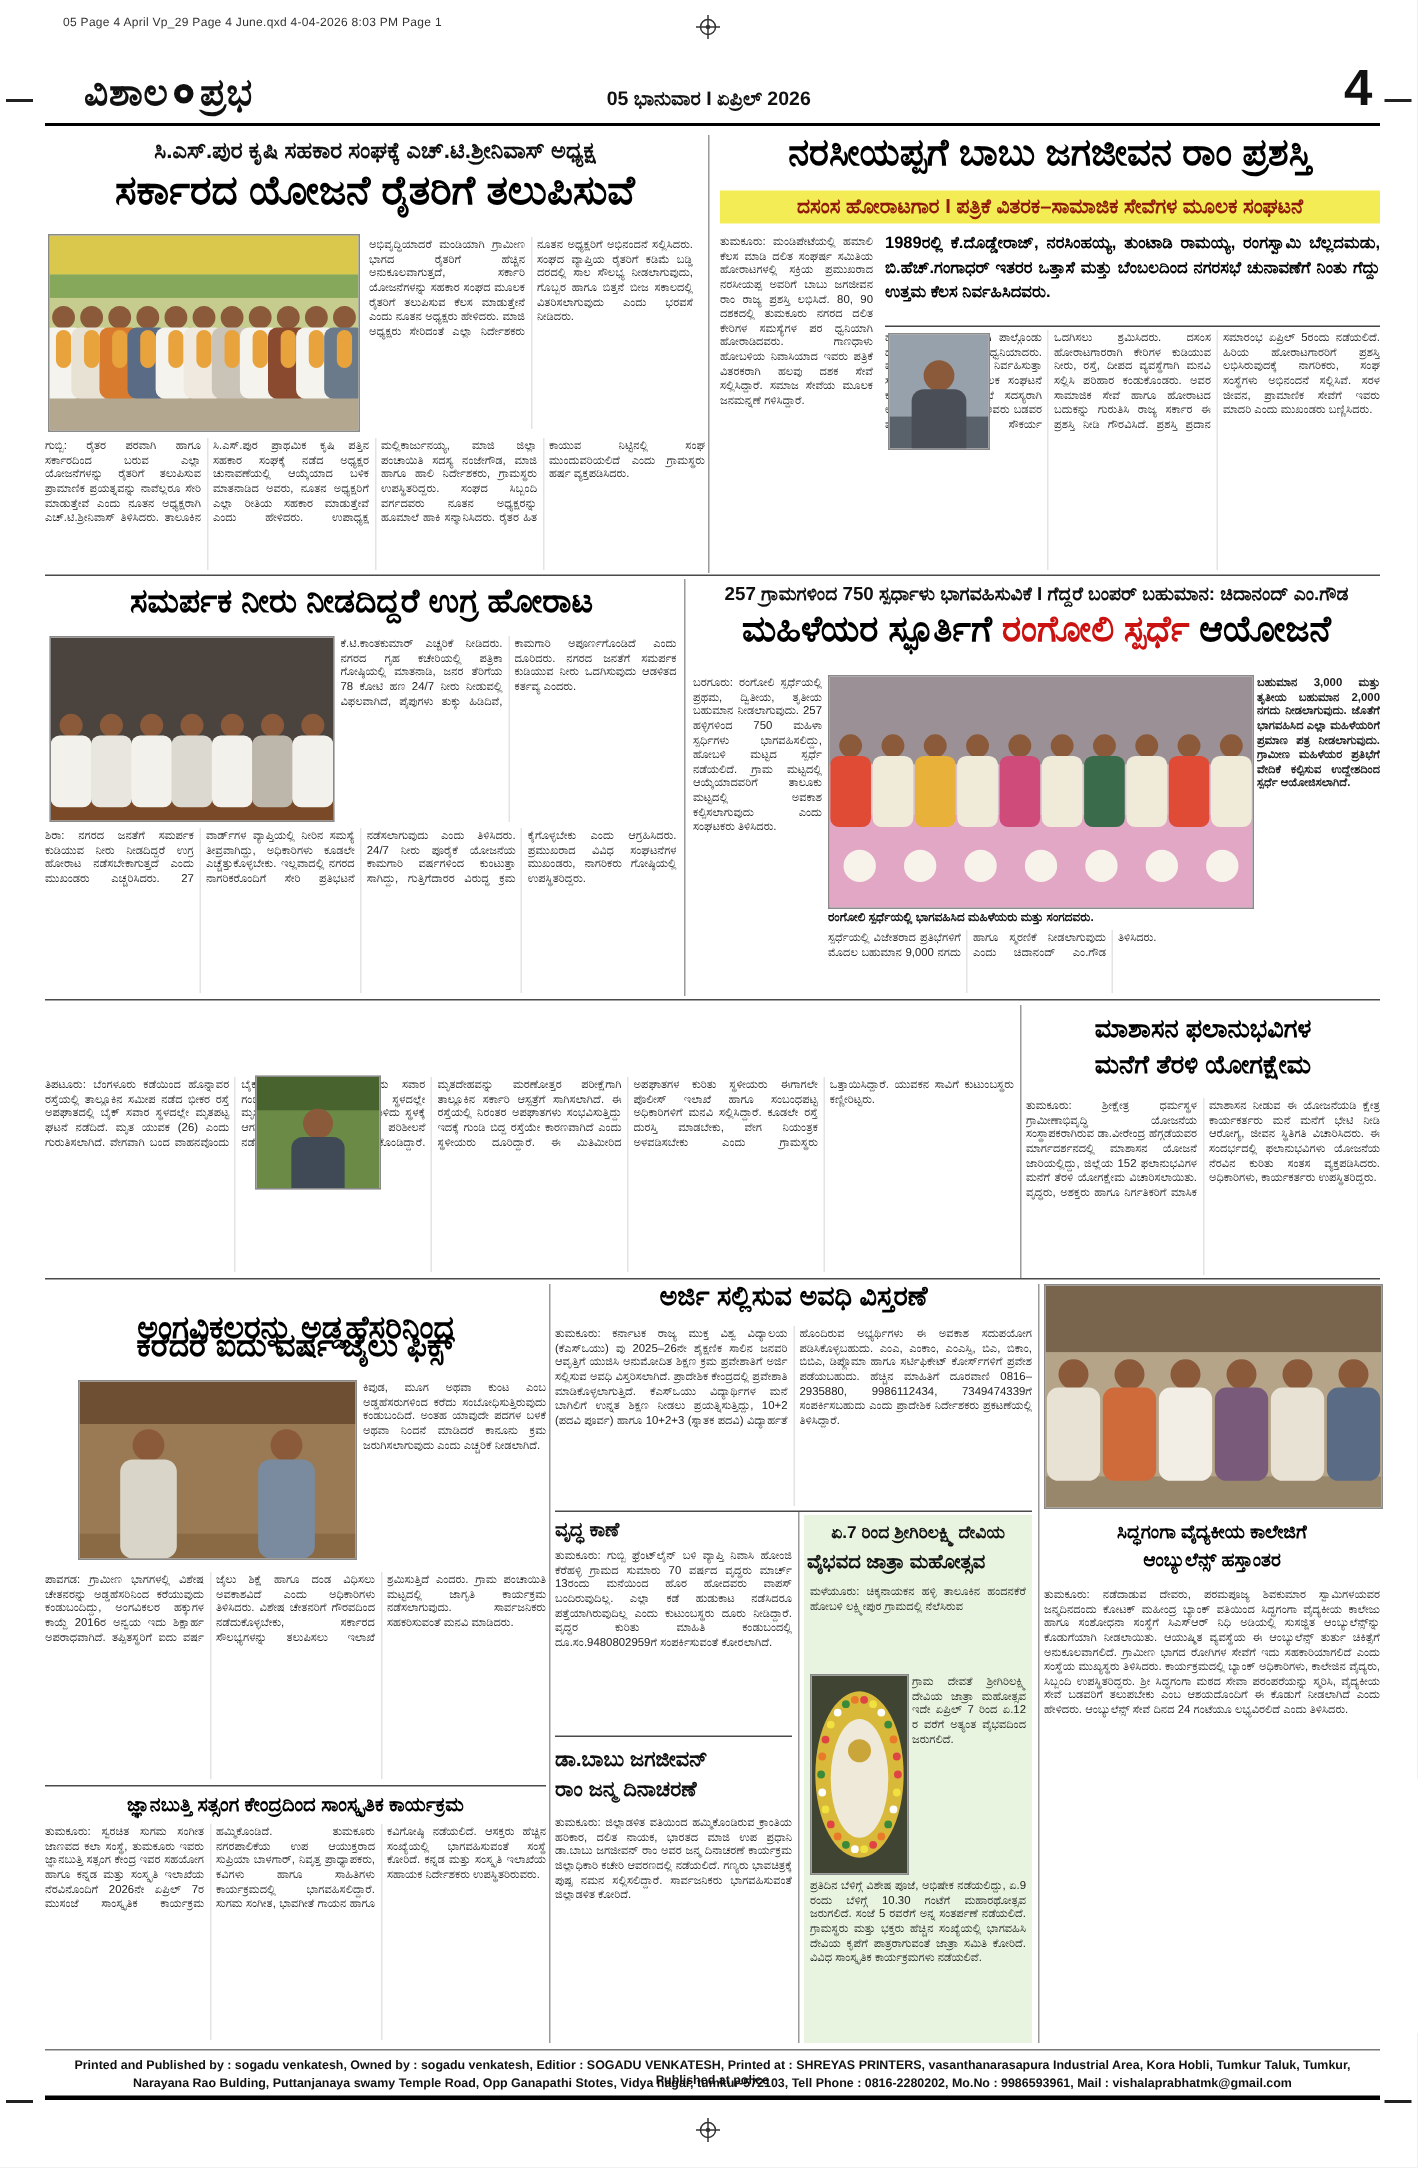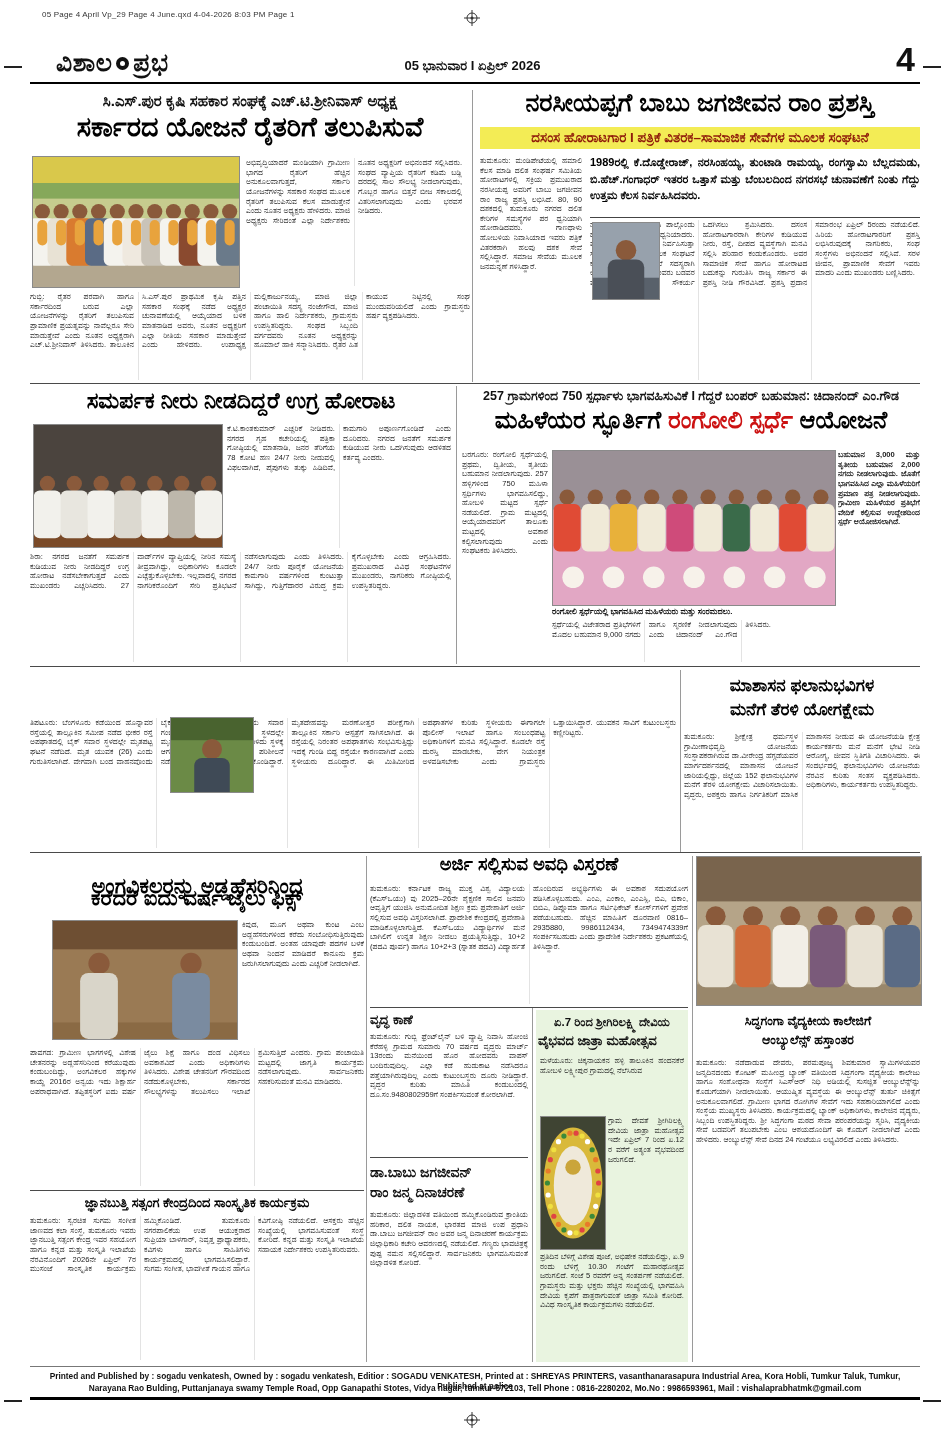--- a/index.html
+++ b/index.html
@@ -168,21 +168,21 @@
         <rect x="254.34799999999998" y="52.976" width="27.104000000000003" height="47.432" rx="5.929" fill="#f0ead8"></rect>
         <circle cx="20.142857142857142" cy="126.27999999999999" r="10.780000000000001" fill="#f7f2ea"></circle>
         <circle cx="60.42857142857142" cy="126.27999999999999" r="10.780000000000001" fill="#f7f2ea"></circle>
         <circle cx="100.71428571428572" cy="126.27999999999999" r="10.780000000000001" fill="#f7f2ea"></circle>
         <circle cx="141" cy="126.27999999999999" r="10.780000000000001" fill="#f7f2ea"></circle>
         <circle cx="181.2857142857143" cy="126.27999999999999" r="10.780000000000001" fill="#f7f2ea"></circle>
         <circle cx="221.57142857142856" cy="126.27999999999999" r="10.780000000000001" fill="#f7f2ea"></circle>
         <circle cx="261.8571428571429" cy="126.27999999999999" r="10.780000000000001" fill="#f7f2ea"></circle>
       </svg></div>
   <div class="abs body c1" style="left:838px;top:450px;width:82px;height:212px;font-weight:bold;">ಬಹುಮಾನ 3,000 ಮತ್ತು ತೃತೀಯ ಬಹುಮಾನ 2,000 ನಗದು ನೀಡಲಾಗುವುದು. ಜೊತೆಗೆ ಭಾಗವಹಿಸಿದ ಎಲ್ಲಾ ಮಹಿಳೆಯರಿಗೆ ಪ್ರಮಾಣ ಪತ್ರ ನೀಡಲಾಗುವುದು. ಗ್ರಾಮೀಣ ಮಹಿಳೆಯರ ಪ್ರತಿಭೆಗೆ ವೇದಿಕೆ ಕಲ್ಪಿಸುವ ಉದ್ದೇಶದಿಂದ ಸ್ಪರ್ಧೆ ಆಯೋಜಿಸಲಾಗಿದೆ.</div>
-  <div class="abs caption" style="left:552px;top:607px;width:282px;">ರಂಗೋಲಿ ಸ್ಪರ್ಧೆಯಲ್ಲಿ ಭಾಗವಹಿಸಿದ ಮಹಿಳೆಯರು ಮತ್ತು ಸಂರಮದಲು.</div>
+  <div class="abs caption" style="left:552px;top:607px;width:282px;">ರಂಗೋಲಿ ಸ್ಪರ್ಧೆಯಲ್ಲಿ ಭಾಗವಹಿಸಿದ ಮಹಿಳೆಯರು ಮತ್ತು ಸಂಗದವರು.</div>
   <div class="abs body c3" style="left:552px;top:620px;width:282px;height:42px;">ಸ್ಪರ್ಧೆಯಲ್ಲಿ ವಿಜೇತರಾದ ಪ್ರತಿಭೆಗಳಿಗೆ ಮೊದಲ ಬಹುಮಾನ 9,000 ನಗದು ಹಾಗೂ ಸ್ಮರಣಿಕೆ ನೀಡಲಾಗುವುದು ಎಂದು ಚಿದಾನಂದ್ ಎಂ.ಗೌಡ ತಿಳಿಸಿದರು.</div>
 
   <div class="hline" style="left:30px;top:666px;width:890px;"></div>
 
   <div class="abs body c5" style="left:30px;top:718px;width:646px;height:130px;">ತಿಪಟೂರು: ಬೆಂಗಳೂರು ಕಡೆಯಿಂದ ಹೊನ್ನಾವರ ರಸ್ತೆಯಲ್ಲಿ ತಾಲ್ಲೂಕಿನ ಸಮೀಪ ನಡೆದ ಭೀಕರ ರಸ್ತೆ ಅಪಘಾತದಲ್ಲಿ ಬೈಕ್ ಸವಾರ ಸ್ಥಳದಲ್ಲೇ ಮೃತಪಟ್ಟ ಘಟನೆ ನಡೆದಿದೆ. ಮೃತ ಯುವಕ (26) ಎಂದು ಗುರುತಿಸಲಾಗಿದೆ. ವೇಗವಾಗಿ ಬಂದ ವಾಹನವೊಂದು ಬೈಕ್‌ಗೆ ಡಿಕ್ಕಿ ಹೊಡೆದ ಪರಿಣಾಮ ಸವಾರ ಗಂಭೀರವಾಗಿ ಗಾಯಗೊಂಡು ಸ್ಥಳದಲ್ಲೇ ಮೃತಪಟ್ಟಿದ್ದಾನೆ. ಘಟನೆಯ ಮಾಹಿತಿ ತಿಳಿದು ಸ್ಥಳಕ್ಕೆ ಆಗಮಿಸಿದ ಹೊಸಪಟ್ಟಣ ಪೊಲೀಸರು ಪರಿಶೀಲನೆ ನಡೆಸಿ ಪ್ರಕರಣ ದಾಖಲಿಸಿಕೊಂಡಿದ್ದಾರೆ. ಮೃತದೇಹವನ್ನು ಮರಣೋತ್ತರ ಪರೀಕ್ಷೆಗಾಗಿ ತಾಲ್ಲೂಕಿನ ಸರ್ಕಾರಿ ಆಸ್ಪತ್ರೆಗೆ ಸಾಗಿಸಲಾಗಿದೆ. ಈ ರಸ್ತೆಯಲ್ಲಿ ನಿರಂತರ ಅಪಘಾತಗಳು ಸಂಭವಿಸುತ್ತಿದ್ದು ಇದಕ್ಕೆ ಗುಂಡಿ ಬಿದ್ದ ರಸ್ತೆಯೇ ಕಾರಣವಾಗಿದೆ ಎಂದು ಸ್ಥಳೀಯರು ದೂರಿದ್ದಾರೆ. ಈ ಮಿತಿಮೀರಿದ ಅಪಘಾತಗಳ ಕುರಿತು ಸ್ಥಳೀಯರು ಈಗಾಗಲೇ ಪೊಲೀಸ್ ಇಲಾಖೆ ಹಾಗೂ ಸಂಬಂಧಪಟ್ಟ ಅಧಿಕಾರಿಗಳಿಗೆ ಮನವಿ ಸಲ್ಲಿಸಿದ್ದಾರೆ. ಕೂಡಲೇ ರಸ್ತೆ ದುರಸ್ತಿ ಮಾಡಬೇಕು, ವೇಗ ನಿಯಂತ್ರಕ ಅಳವಡಿಸಬೇಕು ಎಂದು ಗ್ರಾಮಸ್ಥರು ಒತ್ತಾಯಿಸಿದ್ದಾರೆ. ಯುವಕನ ಸಾವಿಗೆ ಕುಟುಂಬಸ್ಥರು ಕಣ್ಣೀರಿಟ್ಟರು.</div>
   <div class="abs photo" style="left:170px;top:717px;width:82px;height:74px;"><svg width="100%" height="100%" viewBox="0 0 82 74" preserveAspectRatio="none">
         <rect width="82" height="74" fill="#6b8a46"></rect>
         <rect x="0" y="0" width="82" height="22.2" fill="#49632f"></rect>
         <circle cx="41" cy="31.08" r="9.99" fill="#8a5a3b"></circle>
         <rect x="23.24" y="39.96" width="35.52" height="62.16" rx="7.77" fill="#3f4a56"></rect>

